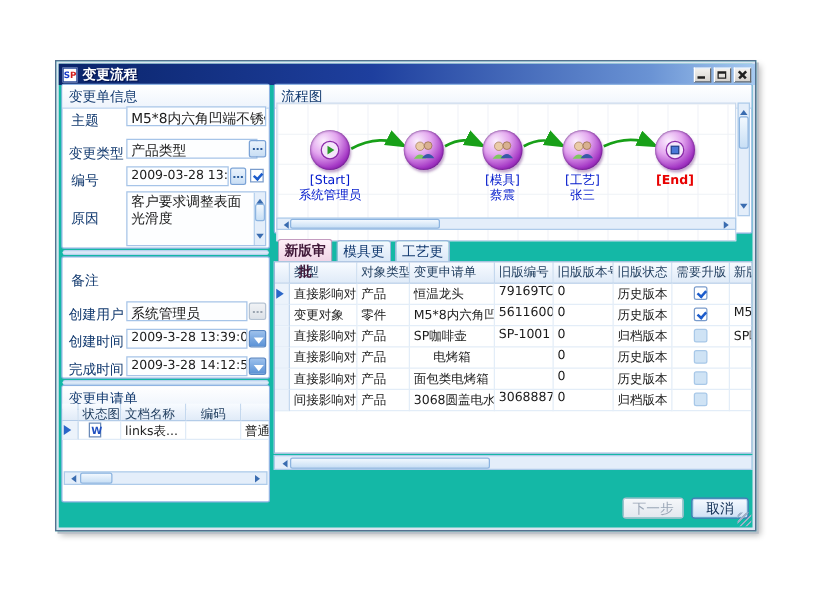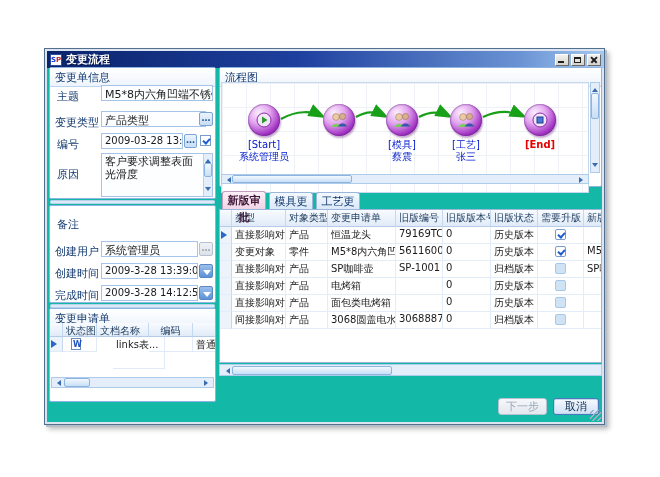--- a/index.html
+++ b/index.html
@@ -180,21 +180,21 @@
   <div class="mini-th" style="left:18px;top:274px;width:34px;height:14px;">状态图</div>
   <div class="mini-th" style="left:52px;top:274px;width:52px;height:14px;">文档名称</div>
   <div class="mini-th" style="left:104px;top:274px;width:44px;height:14px;text-align:center;">编码</div>
   <div class="mini-th" style="left:148px;top:274px;width:22px;height:14px;border-right:none;"></div>
   <div class="mini-td ind-cell" style="left:5px;top:288px;width:13px;height:15px;background:#ecf3fb;">
       <div class="row-arrow"></div>
     </div>
   <div class="mini-td" style="left:18px;top:288px;width:34px;height:15px;">
       <div class="doc-icon" style="left:8px;top:1px;"></div>
     </div>
-  <div class="mini-td" style="left:52px;top:288px;width:52px;height:32px;margin-left:16px;">links表...</div>
+  <div class="mini-td" style="left:52px;top:288px;width:52px;height:15px;">links表...</div>
   <div class="mini-td" style="left:104px;top:288px;width:44px;height:15px;"></div>
   <div class="mini-td" style="left:148px;top:288px;width:22px;height:15px;border-right:none;">普通</div>
   <div class="sb" style="left:6px;top:328px;width:163px;height:11px;">
     <div class="sb-arr arr-l" style="left:2px;top:2px;"></div>
     <div class="sb-thumb" style="left:12px;top:0;width:26px;height:9px;"></div>
     <div class="sb-arr arr-r" style="right:2px;top:2px;"></div>
   </div>
 
   <div class="grp" style="left:174px;top:18px;width:383px;height:120px;">
     <div class="grp-hd">流程图</div>
@@ -324,21 +324,21 @@
       <div class="mcell" style="width:47px;">归档版本</div>
       <div class="mcell" style="width:46px;">
           <div class="cbox cb-unchecked"></div>
         </div>
       <div class="mcell" style="width:19px;border-right:none;">SP咖</div>
     </div>
     <div class="mrow">
       <div class="mcell ind-cell" style="width:12px;"></div>
       <div class="mcell" style="width:54px;">直接影响对象</div>
       <div class="mcell" style="width:42px;">产品</div>
-      <div class="mcell" style="width:68px;">电烤箱</div>
+      <div class="mcell" style="width:68px;text-align:center;">电烤箱</div>
       <div class="mcell" style="width:47px;"></div>
       <div class="mcell" style="width:48px;">0</div>
       <div class="mcell" style="width:47px;">历史版本</div>
       <div class="mcell" style="width:46px;">
           <div class="cbox cb-unchecked"></div>
         </div>
       <div class="mcell" style="width:19px;border-right:none;"></div>
     </div>
     <div class="mrow">
       <div class="mcell ind-cell" style="width:12px;"></div>

